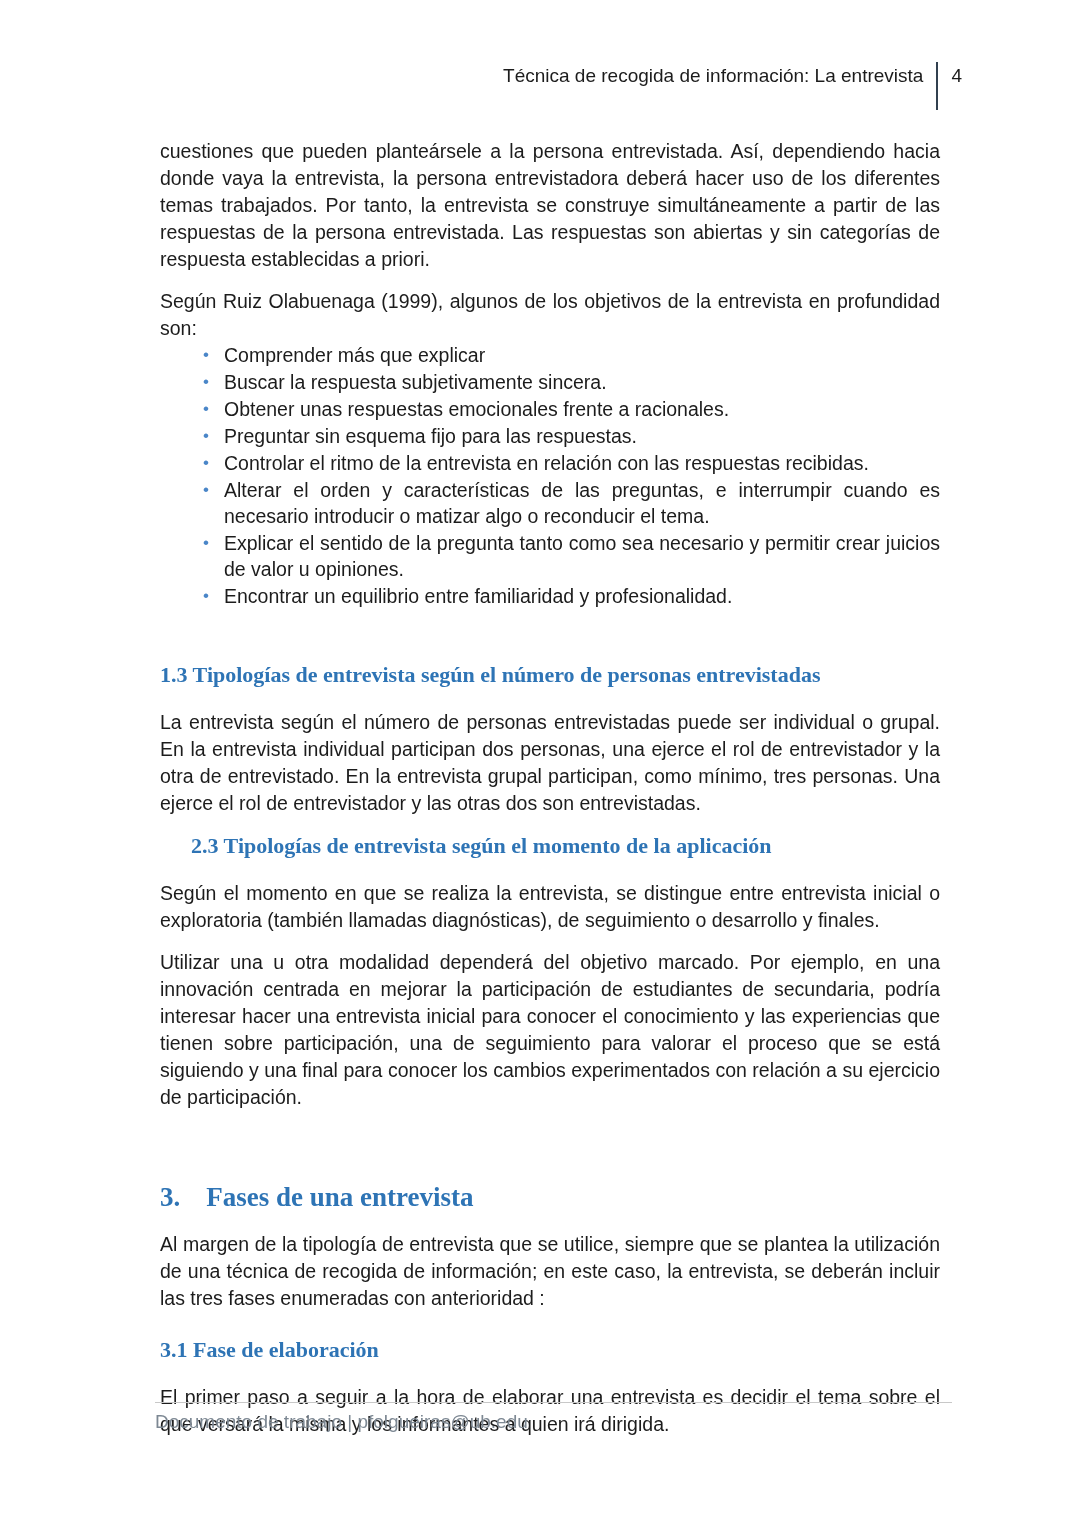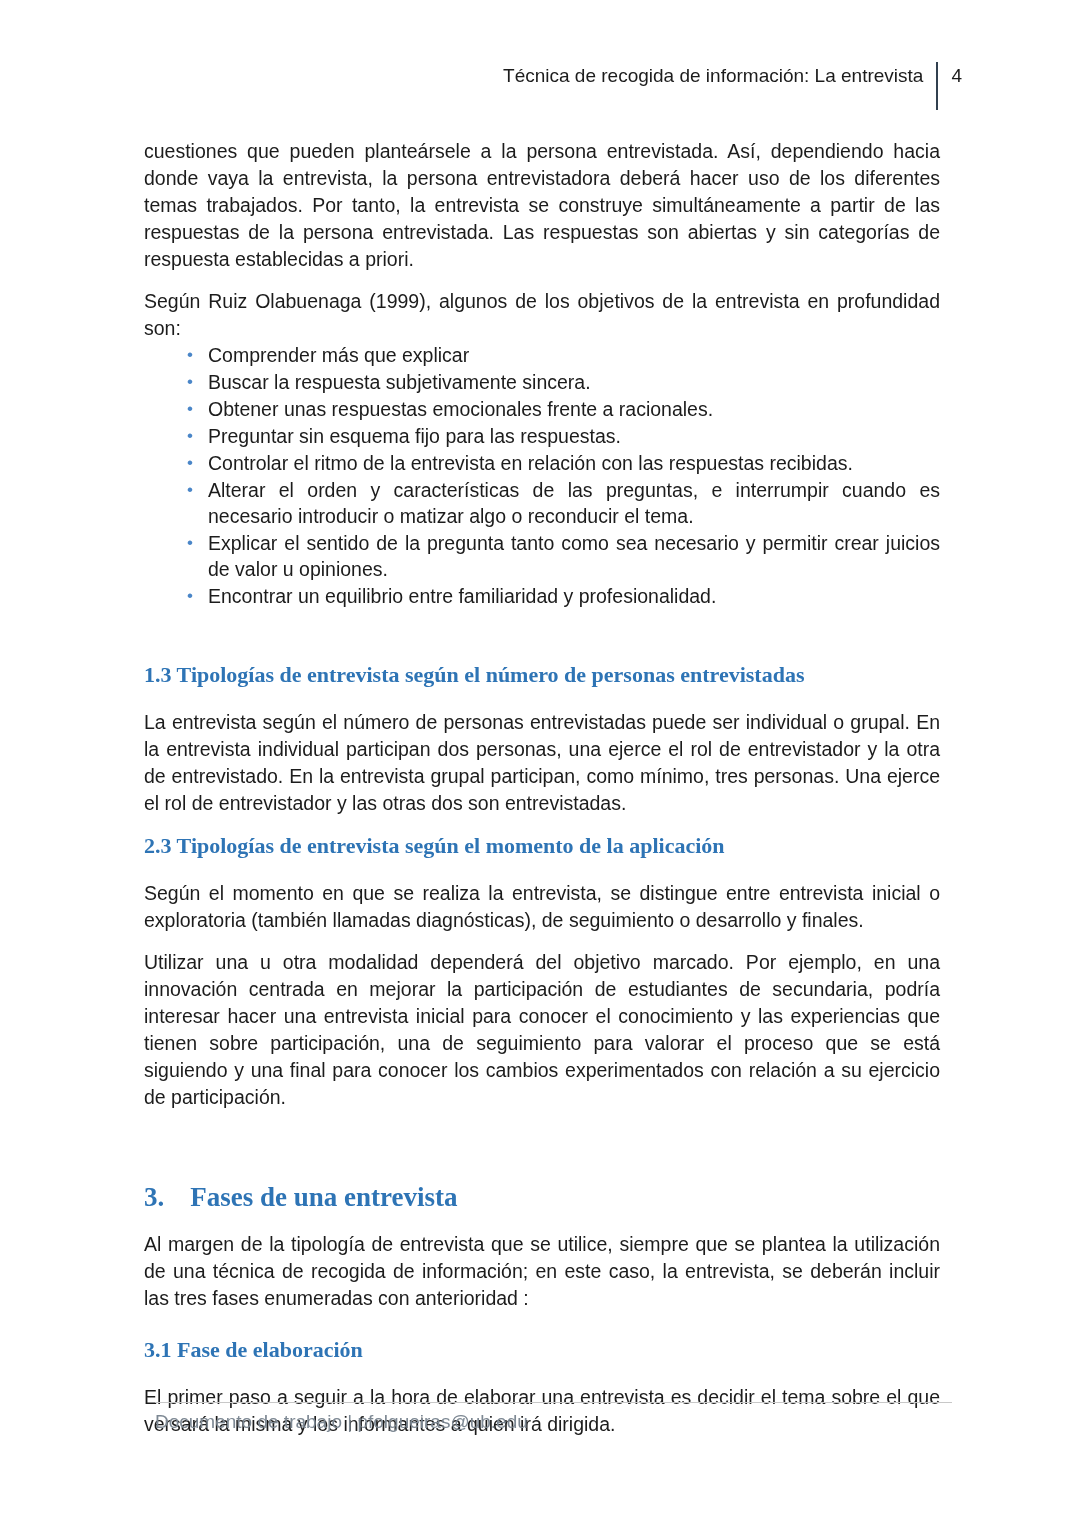--- a/index.html
+++ b/index.html
@@ -29,21 +29,21 @@
     height: 48px;
     background: #31404f;
     margin: 0 13px;
   }
   .header-page-number { line-height: 27px; }
 
   
   .content {
     position: absolute;
     top: 138px;
-    left: 144px;
+    left: 160px;
     right: 140px;
   }
   .para {
     margin: 0 0 15px 0;
     font-size: 19.5px;
     line-height: 27px;
     text-align: justify;
   }
   .list-intro { margin-bottom: 0; }
 
@@ -69,21 +69,21 @@
 
   .h2 {
     font-family: "Liberation Serif", serif;
     font-weight: bold;
     color: #2e74b5;
     font-size: 22px;
     line-height: 28px;
     margin: 0 0 20px 0;
   }
   .h2-s22 { margin-top: 52px; }
-  .h2-s23 { margin-top: 10px; }
+  .h2-s23 { margin-top: 10px; margin-left: 31px; }
   .h2-s31 { margin-top: 24px; }
 
   .h1 {
     font-family: "Liberation Serif", serif;
     font-weight: bold;
     color: #2e74b5;
     font-size: 27px;
     line-height: 32px;
     margin: 70px 0 18px 0;
   }

